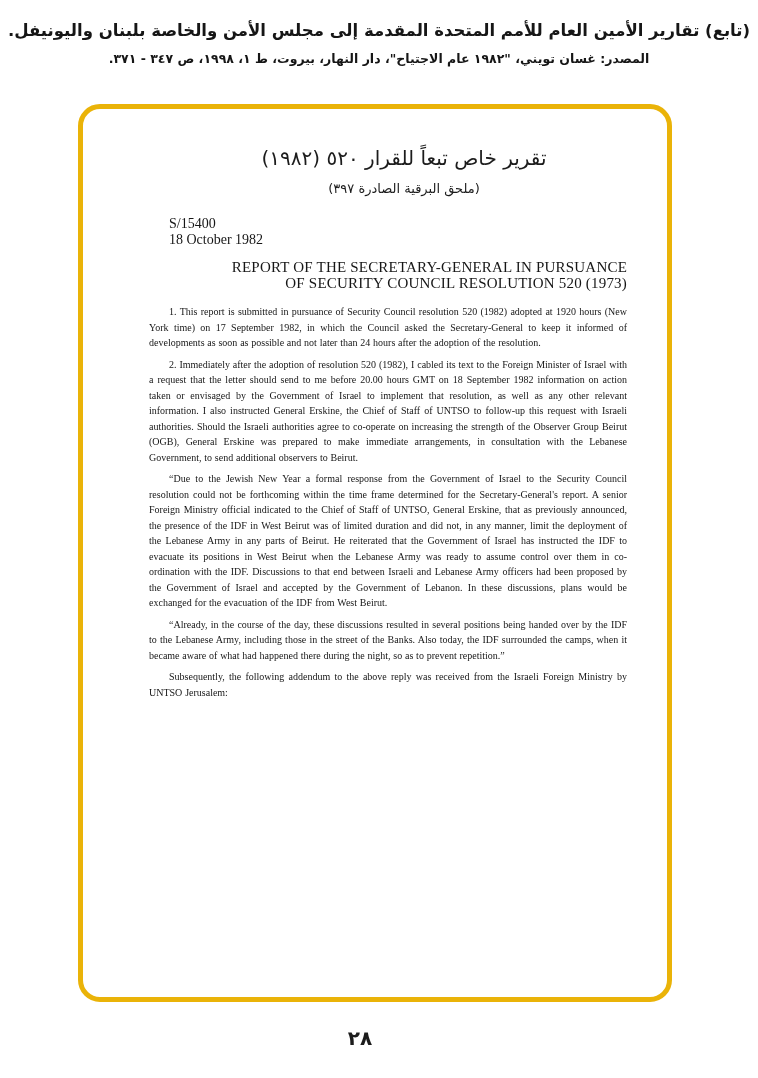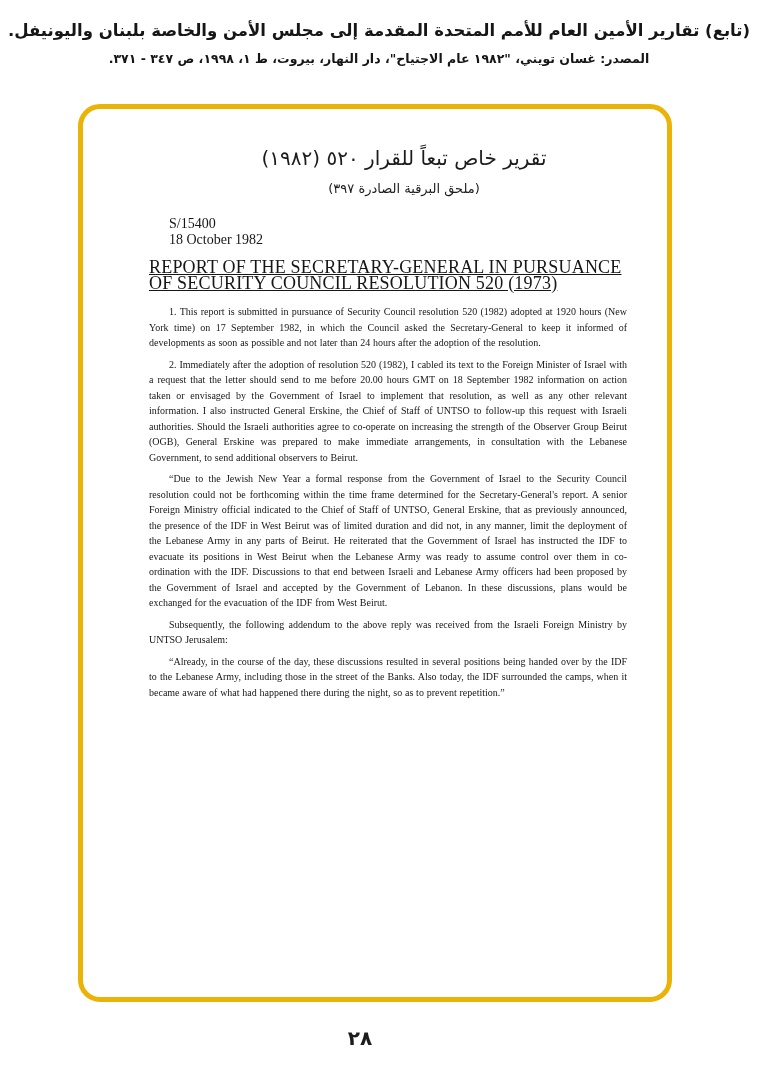--- a/index.html
+++ b/index.html
@@ -48,24 +48,23 @@
   .ar-t2{font-size:19px;line-height:24px;margin-top:17px;}
   .ar-t3{font-size:13px;line-height:16px;margin-top:11px;}
 
   .doc-ref{
     margin-top:19px;
     margin-left:20px;
     font-size:14px;line-height:16px;
   }
   .heading{
     margin-top:12px;
-    text-align:left;
-    font-size:18px;line-height:15.5px;
+    text-align:right;
+    font-size:15px;line-height:15.5px;
     letter-spacing:0.2px;
-    text-decoration:underline;
   }
   .paras{margin-top:13px;}
   .para{
     margin:6px 0 0 0;
     text-align:justify;
     text-indent:20px;
     font-size:10px;line-height:15.5px;
     word-spacing:0.3px;
   }
   .page-num{
@@ -104,20 +103,20 @@
 
     <div class="heading">
       <div>REPORT OF THE SECRETARY-GENERAL IN PURSUANCE</div>
       <div>OF SECURITY COUNCIL RESOLUTION 520 (1973)</div>
     </div>
 
     <div class="paras">
         <p class="para">1. This report is submitted in pursuance of Security Council resolution 520 (1982) adopted at 1920 hours (New York time) on 17 September 1982, in which the Council asked the Secretary-General to keep it informed of developments as soon as possible and not later than 24 hours after the adoption of the resolution.</p>
         <p class="para">2. Immediately after the adoption of resolution 520 (1982), I cabled its text to the Foreign Minister of Israel with a request that the letter should send to me before 20.00 hours GMT on 18 September 1982 information on action taken or envisaged by the Government of Israel to implement that resolution, as well as any other relevant information. I also instructed General Erskine, the Chief of Staff of UNTSO to follow-up this request with Israeli authorities. Should the Israeli authorities agree to co-operate on increasing the strength of the Observer Group Beirut (OGB), General Erskine was prepared to make immediate arrangements, in consultation with the Lebanese Government, to send additional observers to Beirut.</p>
         <p class="para">“Due to the Jewish New Year a formal response from the Government of Israel to the Security Council resolution could not be forthcoming within the time frame determined for the Secretary-General's report. A senior Foreign Ministry official indicated to the Chief of Staff of UNTSO, General Erskine, that as previously announced, the presence of the IDF in West Beirut was of limited duration and did not, in any manner, limit the deployment of the Lebanese Army in any parts of Beirut. He reiterated that the Government of Israel has instructed the IDF to evacuate its positions in West Beirut when the Lebanese Army was ready to assume control over them in co-ordination with the IDF. Discussions to that end between Israeli and Lebanese Army officers had been proposed by the Government of Israel and accepted by the Government of Lebanon. In these discussions, plans would be exchanged for the evacuation of the IDF from West Beirut.</p>
+        <p class="para">“Already, in the course of the day, these discussions resulted in several positions being handed over by the IDF to the Lebanese Army, including those in the street of the Banks. Also today, the IDF surrounded the camps, when it became aware of what had happened there during the night, so as to prevent repetition.”</p>
         <p class="para">Subsequently, the following addendum to the above reply was received from the Israeli Foreign Ministry by UNTSO Jerusalem:</p>
-        <p class="para">“Already, in the course of the day, these discussions resulted in several positions being handed over by the IDF to the Lebanese Army, including those in the street of the Banks. Also today, the IDF surrounded the camps, when it became aware of what had happened there during the night, so as to prevent repetition.”</p>
       </div>
 
   </div>
 </div>
 
 <div class="page-num">٢٨</div>
 
 </body></html>

